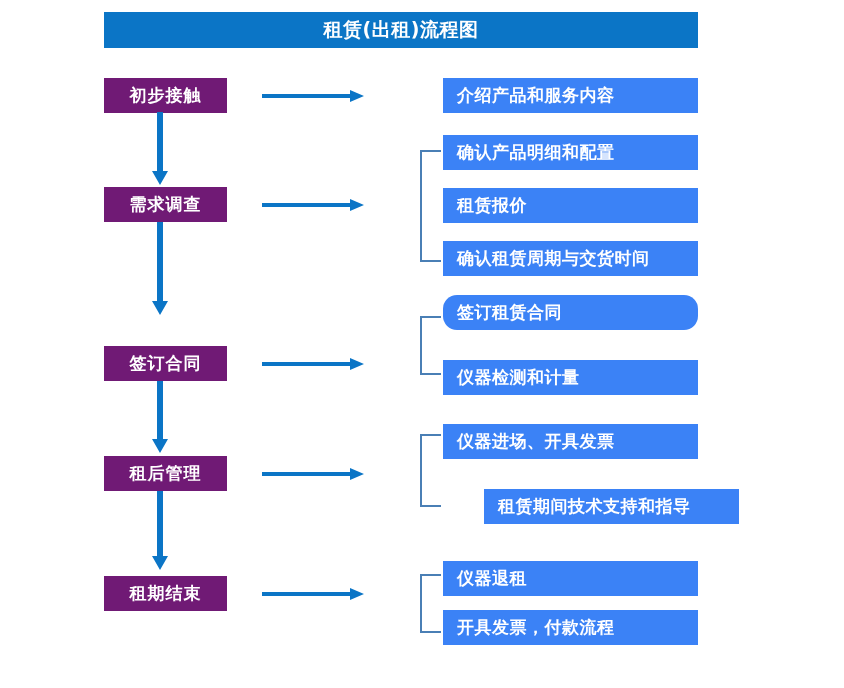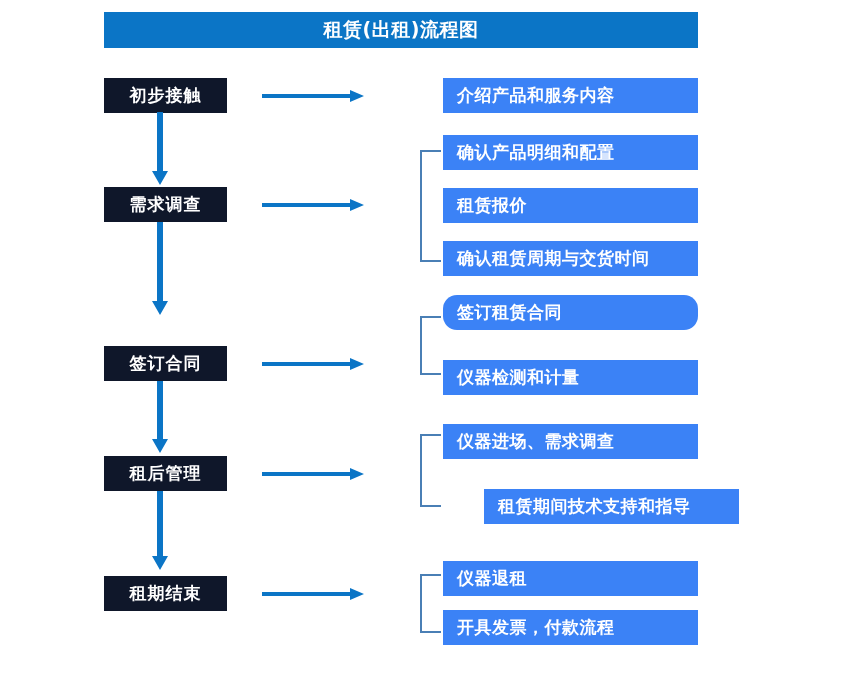--- a/index.html
+++ b/index.html
@@ -40,21 +40,21 @@
     justify-content: center;
     letter-spacing: 0.5px;
   }
 
   
   .stage-box {
     position: absolute;
     left: 104px;
     width: 123px;
     height: 35px;
-    background: #0f172a;
+    background: #701a75;
     color: #ffffff;
     font-size: 17px;
     font-weight: bold;
     display: flex;
     align-items: center;
     justify-content: center;
     letter-spacing: 1px;
   }
 
   
@@ -181,21 +181,21 @@
       <path d="M5 0 H11 V65 H16 L8 79 L0 65 H5 Z" fill="#0b75c6"></path>
     </svg>
   </div>
 
   <div class="bracket" style="top:434px; height:73px;">
     <svg width="21" height="73" viewBox="0 0 21 73">
       <path d="M21 1 H1 V72 H21" fill="none" stroke="#4a7fb5" stroke-width="2"></path>
     </svg>
   </div>
 
-  <div class="detail-box" style="top:424px;">仪器进场、需求调查</div>
+  <div class="detail-box" style="top:424px;">仪器进场、开具发票</div>
   <div class="detail-box" style="top:489px;margin-left:41px;">租赁期间技术支持和指导</div>
 
   <div class="stage-box" style="top:576px;">租期结束</div>
 
   <div class="h-arrow" style="top:586px;">
     <svg width="102" height="14" viewBox="0 0 102 14">
       <path d="M0 5 H88 V1 L102 7 L88 13 V9 H0 Z" fill="#0b75c6"></path>
     </svg>
   </div>
 

